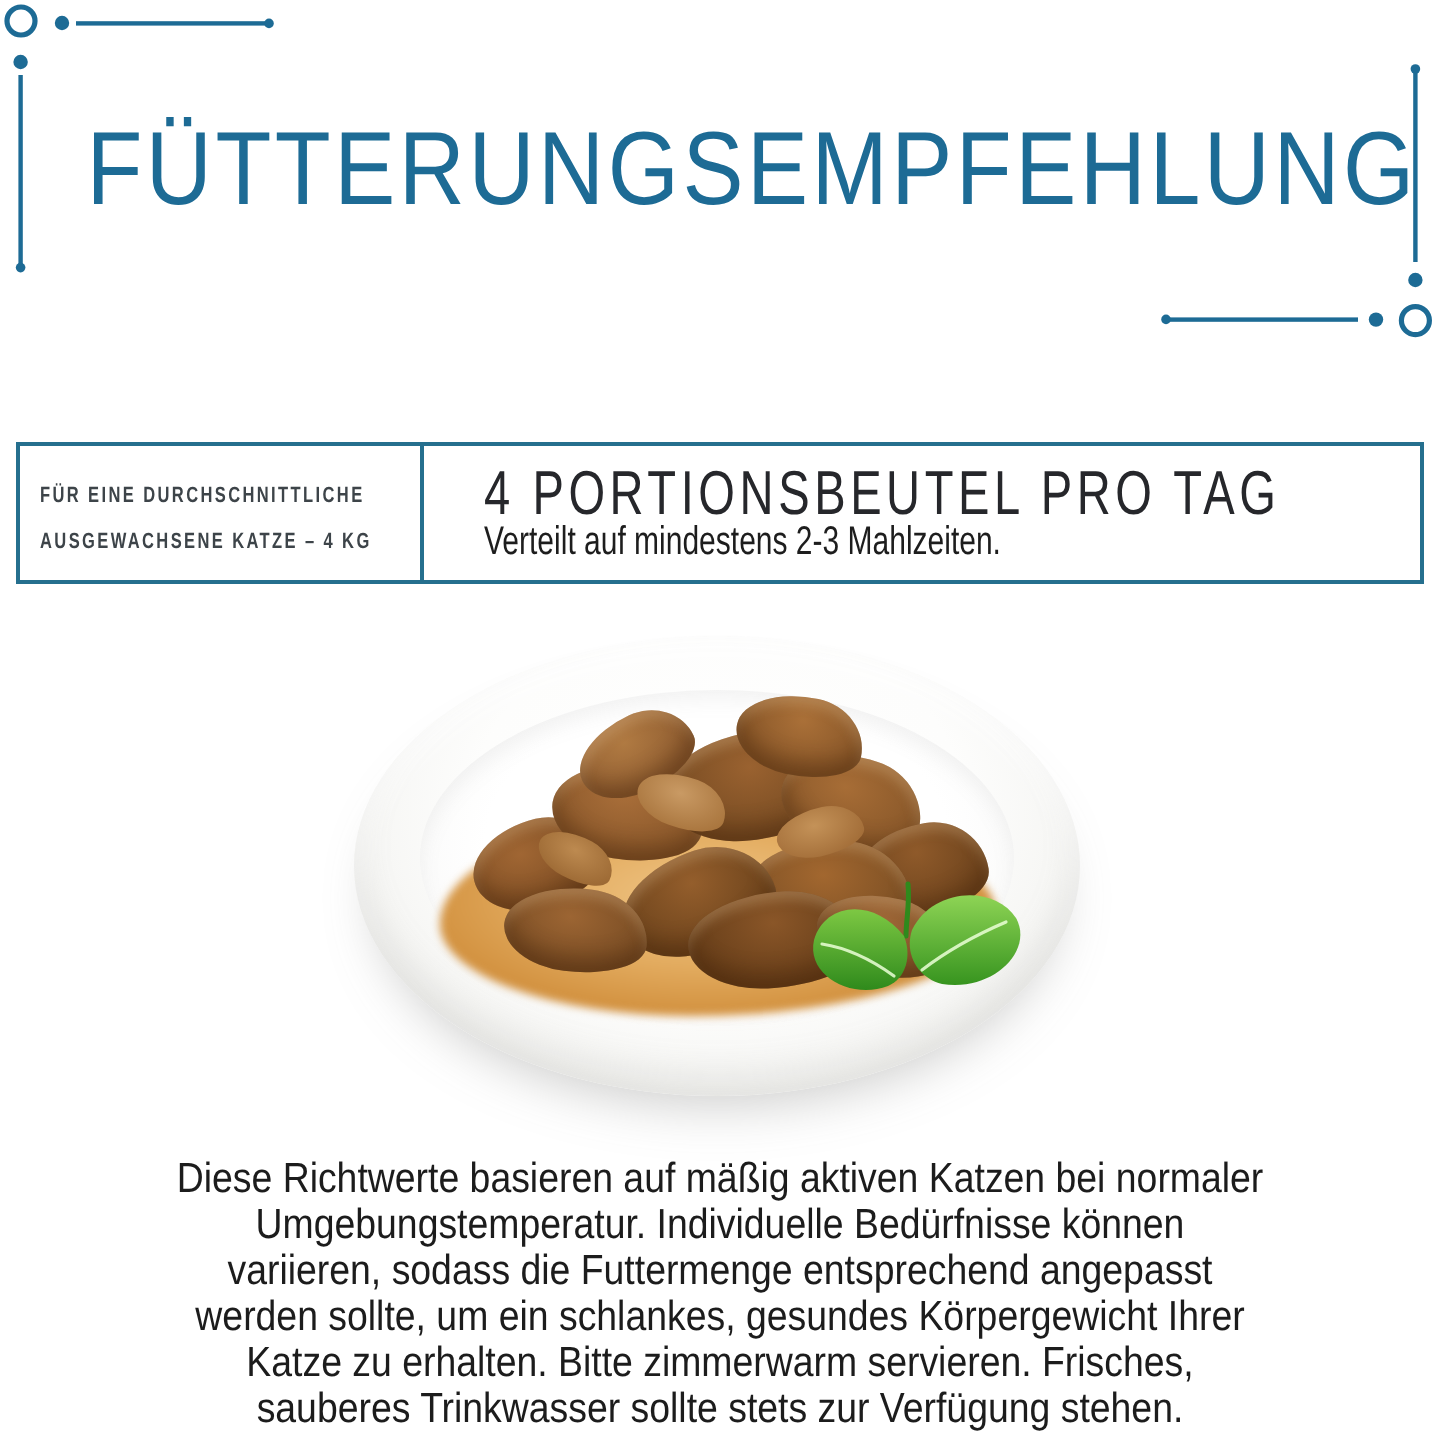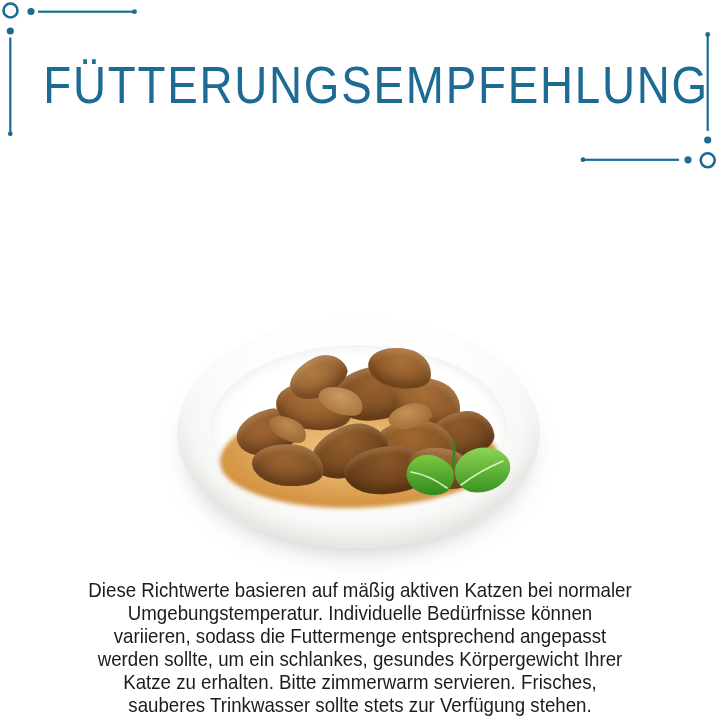--- a/index.html
+++ b/index.html
@@ -120,20 +120,27 @@
       <rect x="584" y="158.7" width="95" height="2.2"></rect>
       <circle cx="583" cy="159.7" r="2.4"></circle>
       <circle cx="707.7" cy="140" r="3.6"></circle>
       <rect x="706.6" y="36" width="2.2" height="95"></rect>
       <circle cx="707.7" cy="34.5" r="2.4"></circle>
     </g>
   </svg>
 
   <div class="page-title">FÜTTERUNGSEMPFEHLUNG</div>
 
+  <div class="info-box">
+    <div class="cell-divider"></div>
+    <div class="cat-profile-line l1">FÜR EINE DURCHSCHNITTLICHE</div>
+    <div class="cat-profile-line l2">AUSGEWACHSENE KATZE – 4 KG</div>
+    <div class="portion-title">4 PORTIONSBEUTEL PRO TAG</div>
+    <div class="portion-subtitle">Verteilt auf mindestens 2-3 Mahlzeiten.</div>
+  </div>
 
   <div class="photo">
     <div class="plate"></div>
     <div class="plate-well"></div>
     <div class="glow"></div>
     <div class="gravy"></div>
     <div class="food">
       <div class="chunk" style="left:8px;top:62px;width:64px;height:44px;transform:rotate(-14deg);background:radial-gradient(ellipse at 40% 35%,#a06633,#6f431d);"></div>
       <div class="chunk" style="left:48px;top:34px;width:76px;height:48px;transform:rotate(9deg);background:radial-gradient(ellipse at 45% 30%,#aa6f3a,#7b4d23);"></div>
       <div class="chunk" style="left:104px;top:18px;width:88px;height:54px;transform:rotate(-6deg);background:radial-gradient(ellipse at 50% 32%,#9a6230,#67411c);"></div>

